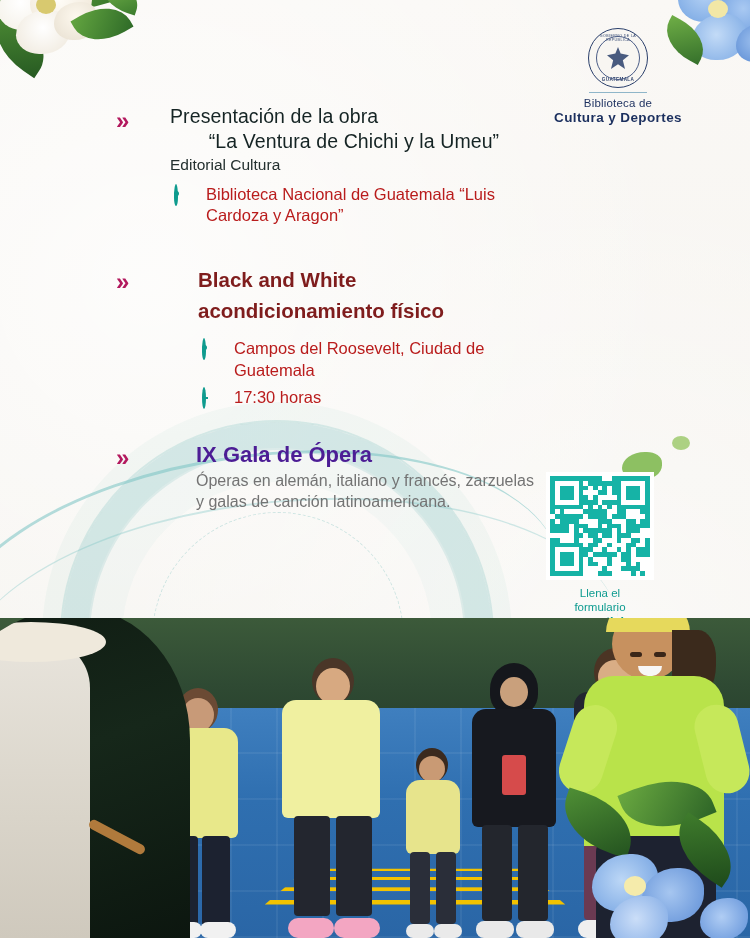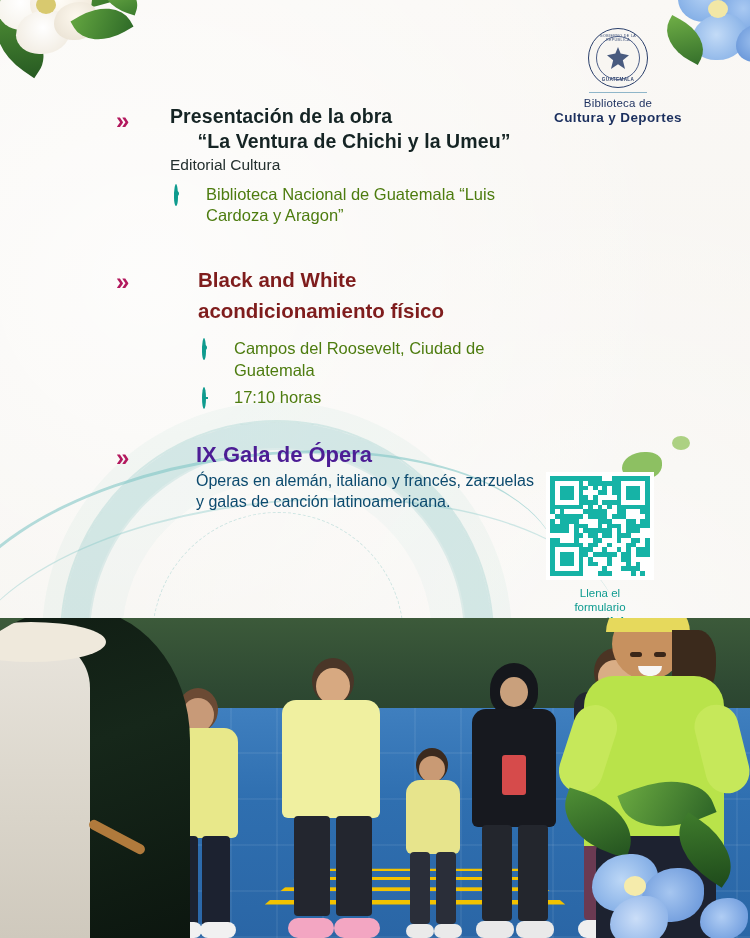--- a/index.html
+++ b/index.html
@@ -300,43 +300,43 @@
     height: 20px;
     color: #b3195e;
     font-size: 24px;
     font-weight: bold;
     line-height: 18px;
     letter-spacing: -5px;
   }
   .ev-body { padding-left: 62px; }
   .ev-title {
     font-size: 19.5px;
-    font-weight: bold;
+    font-weight: normal;
     color: #152424;
     line-height: 1.28;
     letter-spacing: .1px;
   }
   .ev-title .sub-quote { display: block; text-align: center; }
   .ev-sub {
     font-size: 15.5px;
     color: #24302f;
     line-height: 1.3;
     margin-top: 1px;
   }
   .ev-desc {
     font-size: 16px;
-    color: #0c4a6e;
+    color: #737373;
     line-height: 1.28;
     margin-top: 2px;
   }
   .details { margin-top: 9px; padding-left: 36px; }
   .detail-row {
     position: relative;
     font-size: 16.5px;
-    color: #4d7c0f;
+    color: #b91c1c;
     line-height: 1.3;
     margin-bottom: 6px;
   }
   .detail-row .txt { display: block; }
   .ico {
     position: absolute;
     left: -32px;
     top: 1px;
     width: 21px;
     height: 21px;
@@ -490,21 +490,21 @@
           <span>Black and White</span><br>
           <span>acondicionamiento físico</span>
         </div>
         <div class="details" style="padding-left:36px;margin-top:12px;">
           <div class="detail-row">
             <span class="ico"><span class="pin-ico"></span></span>
             <span class="txt">Campos del Roosevelt, Ciudad de Guatemala</span>
           </div>
           <div class="detail-row">
             <span class="ico"><span class="clock-ico"></span></span>
-            <span class="txt">17:10 horas</span>
+            <span class="txt">17:30 horas</span>
           </div>
         </div>
       </div>
     </div>
 
     <div class="event" style="margin-top:32px;">
       <div class="chev">»</div>
       <div class="ev-body" style="padding-left:88px;">
         <div class="ev3-title">IX Gala de Ópera</div>
         <div class="ev-desc">Óperas en alemán, italiano y francés, zarzuelas y galas de canción latinoamericana.</div>

